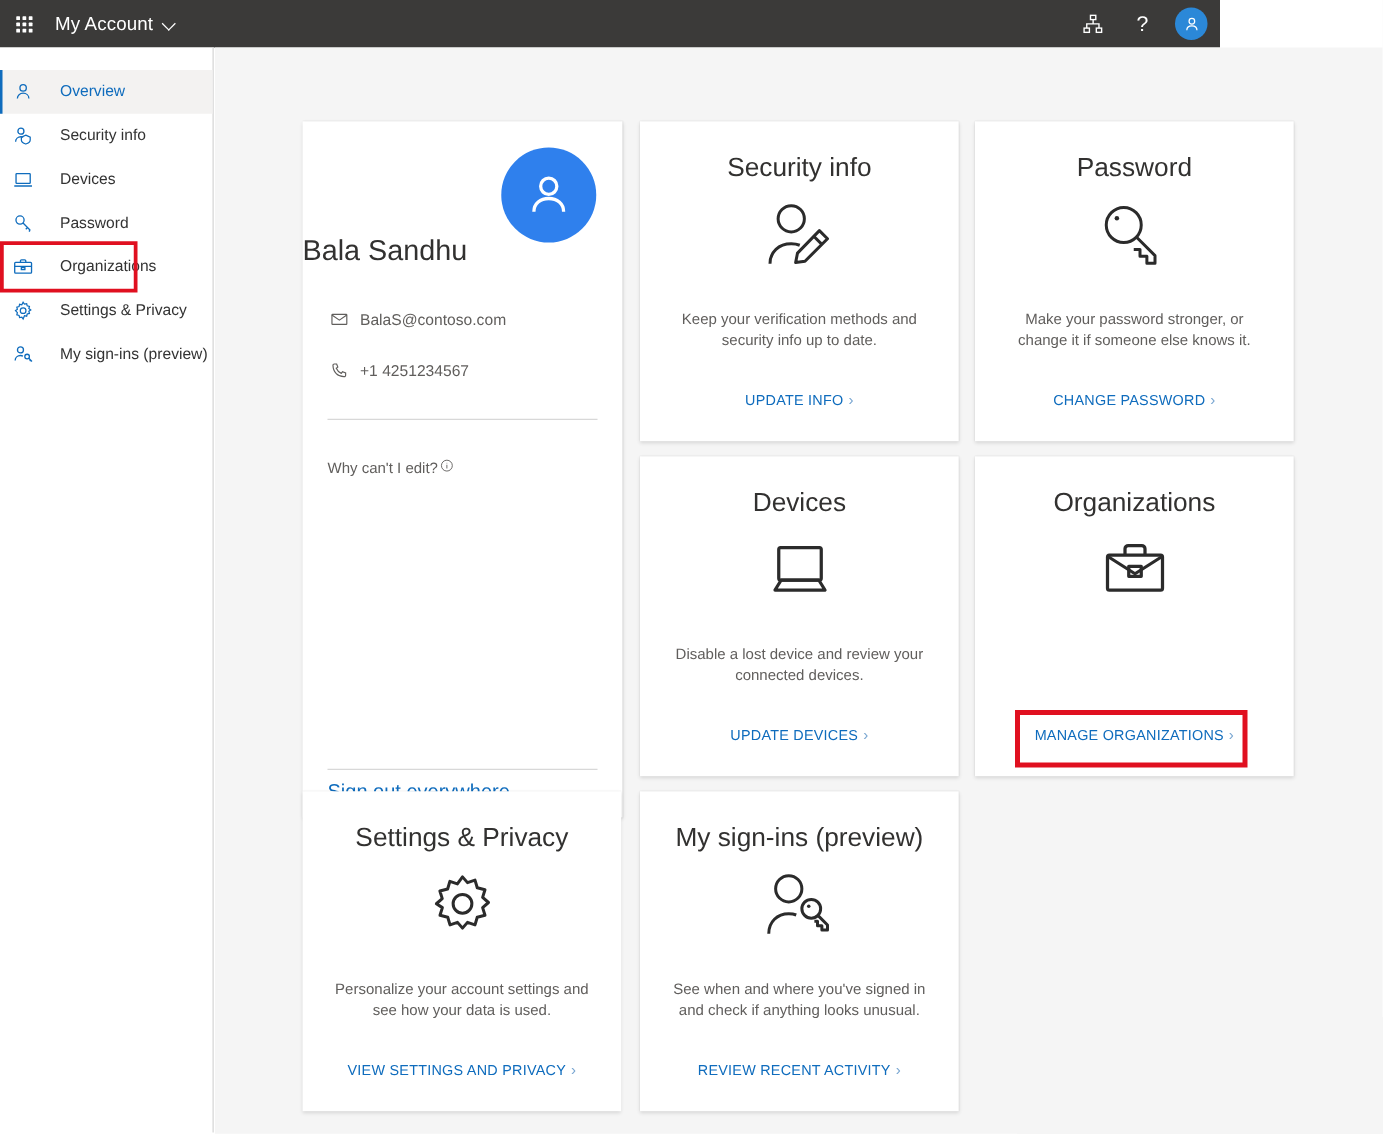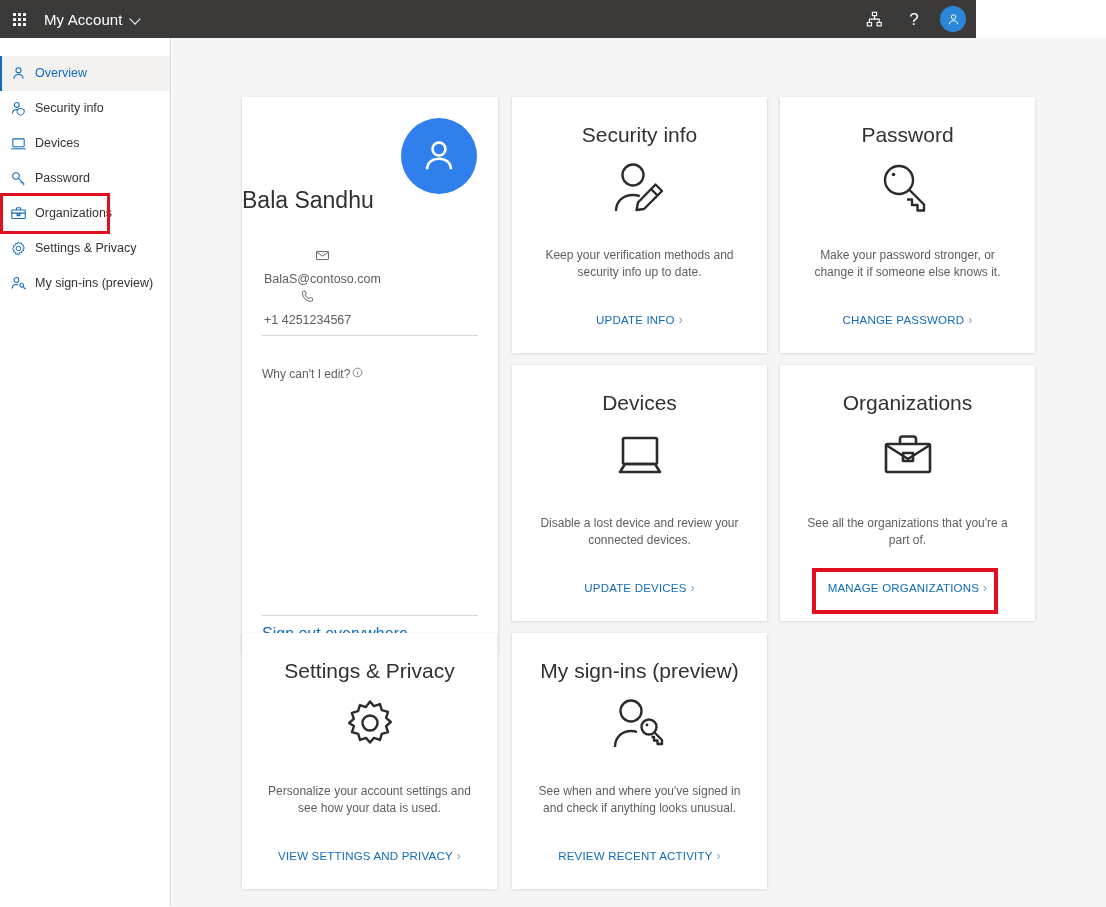--- a/index.html
+++ b/index.html
@@ -63,21 +63,21 @@
     width: 171px; height: 868px;
     background: #ffffff;
     border-right: 1px solid #d6d6d6;
     padding-top: 18px;
   }
   .nav-item {
     position: relative;
     height: 35px;
     display: flex; align-items: center;
     padding-left: 10px;
-    gap: 8px;
+    gap: 21px;
     cursor: pointer;
     font-size: 12.5px;
     color: #333333;
   }
   .nav-item.active { background: #f3f2f1; color: #0f6cbd; }
   .nav-item.active::before {
     content: ""; position: absolute; left: 0; top: 0;
     width: 2px; height: 100%; background: #0f6cbd;
   }
   .nav-ico { width: 17px; height: 17px; flex: none; display: block; color: #0f6cbd; }
@@ -119,21 +119,21 @@
     background: #2f80ed;
     display: flex; align-items: center; justify-content: center;
   }
   #profile-name {
     position: absolute; left: 0; top: 90px; width: 100%;
     font-size: 23px; color: #323130; font-weight: 400;
   }
   .contact-row {
     position: absolute; left: 22px;
     display: flex; align-items: center; gap: 9px;
-    font-size: 12.5px; color: #605e5c; flex-direction: column;
+    font-size: 12.5px; color: #605e5c;
   }
   #email-row { top: 151px; }
   #phone-row { top: 192px; }
   .contact-ico { width: 15px; height: 15px; flex: none; color: #605e5c; }
   #divider-top {
     position: absolute; left: 20px; top: 238px;
     width: 216px; height: 1px; background: #d8d8d8;
   }
   #why-edit {
     position: absolute; left: 20px; top: 270px;
@@ -403,21 +403,20 @@
   <section class="card tile" id="tile-orgs">
     <div class="tile-title">Organizations</div>
     <div class="tile-icon-wrap">
       <svg width="62" height="58" viewBox="0 0 62 58" fill="none" stroke="#2b2b2b" stroke-width="2.6" stroke-linejoin="round">
         <rect x="9" y="16" width="44" height="28" rx="1.5"></rect>
         <path d="M23 16v-5c0-1.4 1.2-2.5 2.6-2.5h10.8c1.4 0 2.6 1.1 2.6 2.5v5"></path>
         <path d="M9 17l22 14 22-14"></path>
         <rect x="26" y="25" width="10" height="8"></rect>
       </svg>
     </div>
-    <div class="tile-desc">See all the organizations that you're a part of.</div>
     <div class="tile-link">
       <span>MANAGE ORGANIZATIONS</span><span class="arrow">›</span>
     </div>
     <div class="link-hl"></div>
   </section>
 
   <section class="card tile" id="tile-settings">
     <div class="tile-title">Settings &amp; Privacy</div>
     <div class="tile-icon-wrap">
       <svg width="62" height="58" viewBox="0 0 62 58" fill="none" stroke="#2b2b2b" stroke-width="2.4" stroke-linejoin="round">

